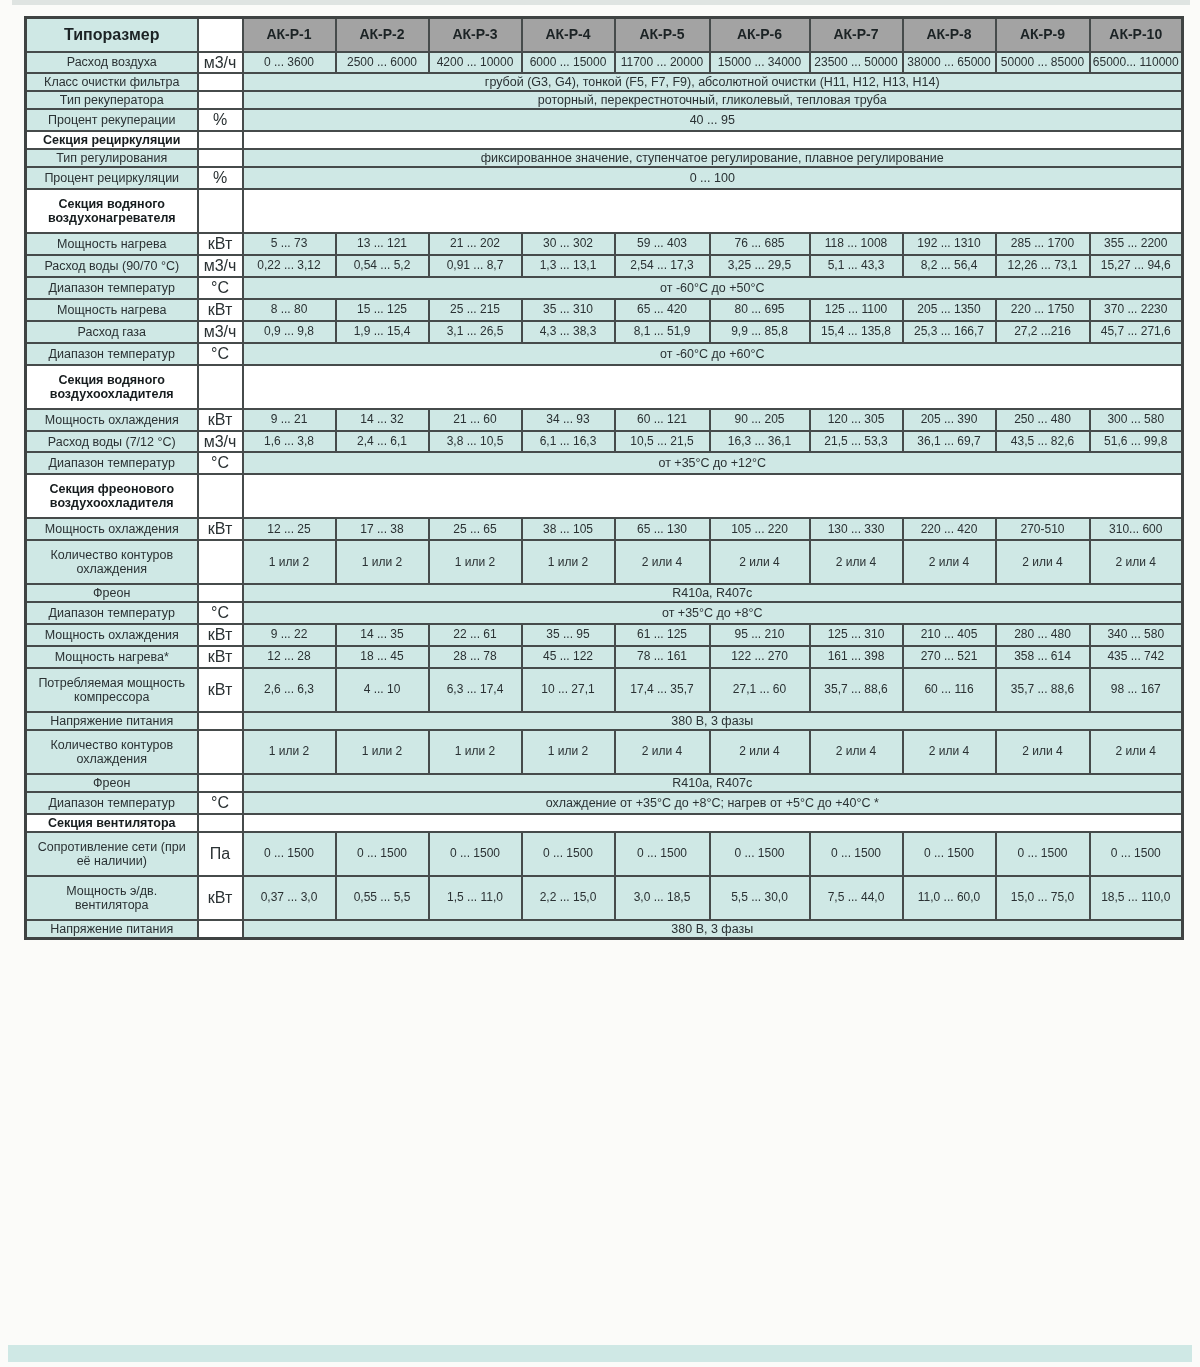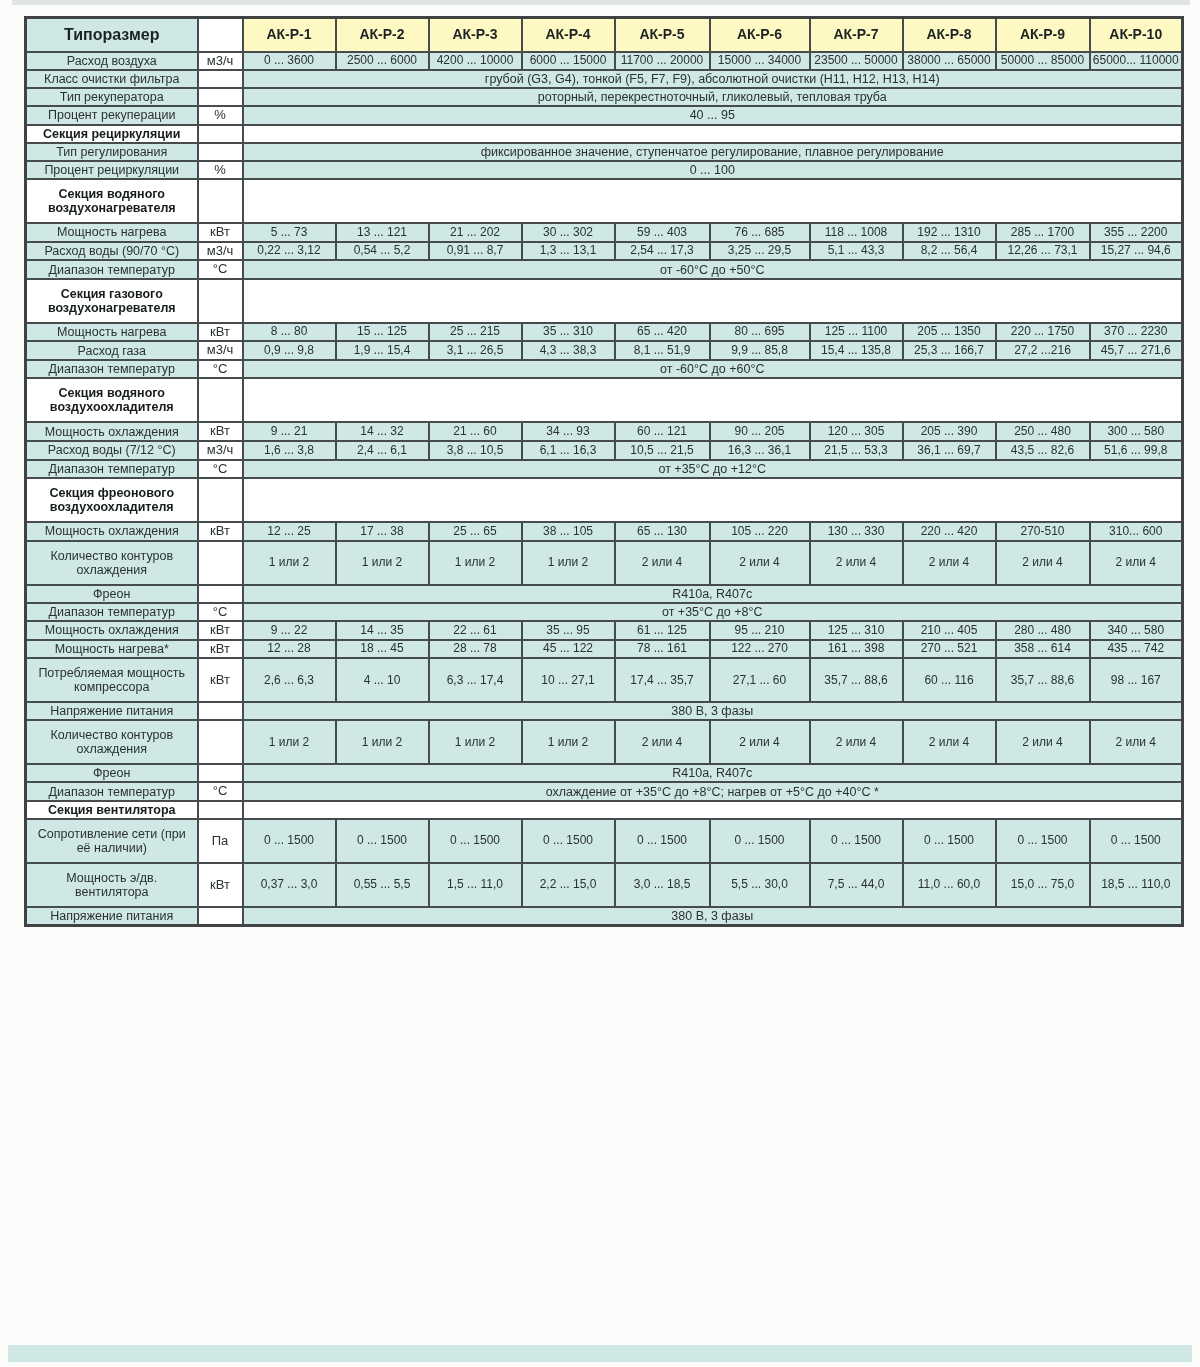--- a/index.html
+++ b/index.html
@@ -31,30 +31,30 @@
     line-height:1.12;
   }
   thead tr{height:34px;}
   tbody tr{height:17px;}
   tbody tr.tall{height:44px;margin-top:31px;}
   th.corner{
     background:#cfe8e5;font-weight:bold;font-size:16px;color:#1c2325;
   }
   th.unit-head{background:#ffffff;}
   th.model-head{
-    background:#fef9c3;font-weight:bold;font-size:14px;color:#1c2325;
+    background:#a3a3a3;font-weight:bold;font-size:14px;color:#1c2325;
   }
   td.label-cell{
     background:#cfe8e5;font-size:12.5px;padding:1px 5px;color:#2a3133;
   }
   td.label-cell.section{
     background:#ffffff;font-weight:bold;color:#161c1e;
   }
   td.unit-cell{
-    background:#ffffff;font-size:13px;color:#2a3133;
+    background:#ffffff;font-size:16px;color:#2a3133;
   }
   td.value-cell{
     background:#cfe8e5;font-size:12px;white-space:nowrap;color:#2a3133;padding:0 2px;
   }
   td.value-cell.merged{white-space:normal;font-size:12.5px;}
   td.section-empty{background:#ffffff;}
 </style>
 </head>
 <body>
 
@@ -169,25 +169,20 @@
         <td class="value-cell">5,1 ... 43,3</td>
         <td class="value-cell">8,2 ... 56,4</td>
         <td class="value-cell">12,26 ... 73,1</td>
         <td class="value-cell">15,27 ... 94,6</td>
       </tr>
       <tr>
         <td class="label-cell">Диапазон температур</td>
         <td class="unit-cell">°С</td>
         <td colspan="10" class="value-cell merged">от -60°С до +50°С</td>
       </tr>
-      <tr class="tall">
-        <td class="label-cell section">Секция газового воздухонагревателя</td>
-        <td class="unit-cell"></td>
-        <td colspan="10" class="section-empty"></td>
-      </tr>
       <tr>
         <td class="label-cell">Мощность нагрева</td>
         <td class="unit-cell">кВт</td>
         <td class="value-cell">8 ... 80</td>
         <td class="value-cell">15 ... 125</td>
         <td class="value-cell">25 ... 215</td>
         <td class="value-cell">35 ... 310</td>
         <td class="value-cell">65 ... 420</td>
         <td class="value-cell">80 ... 695</td>
         <td class="value-cell">125 ... 1100</td>

